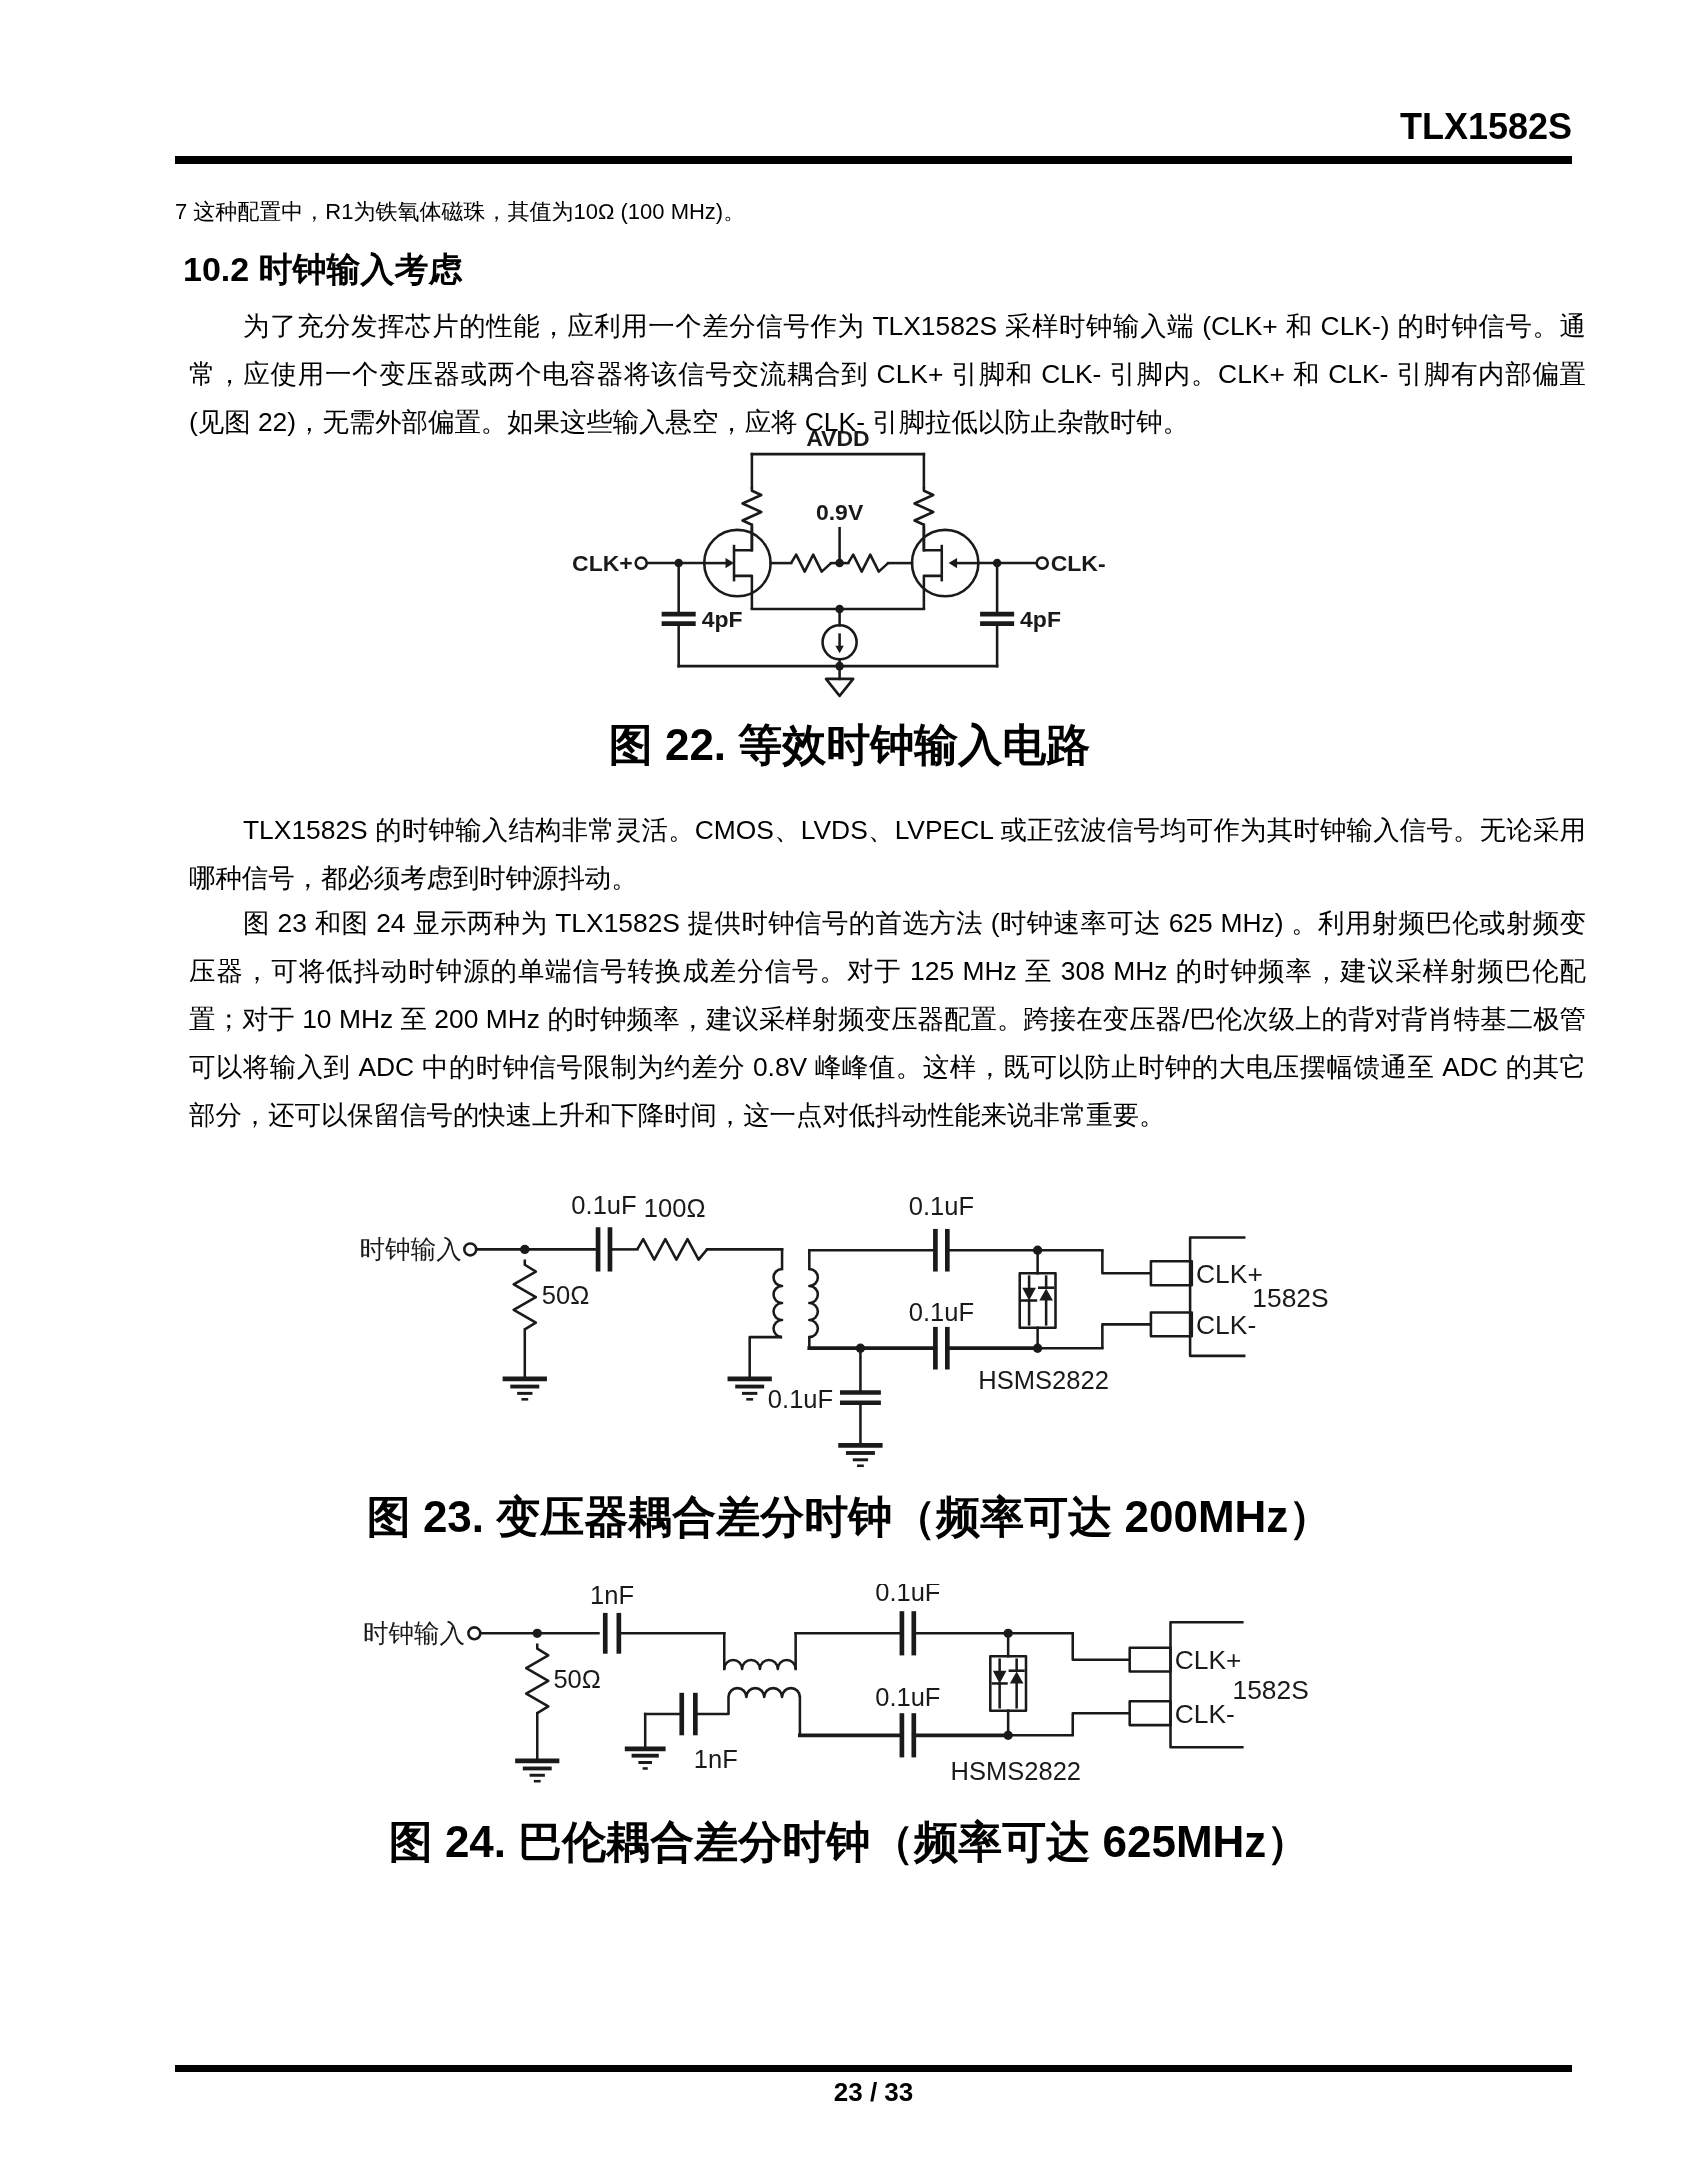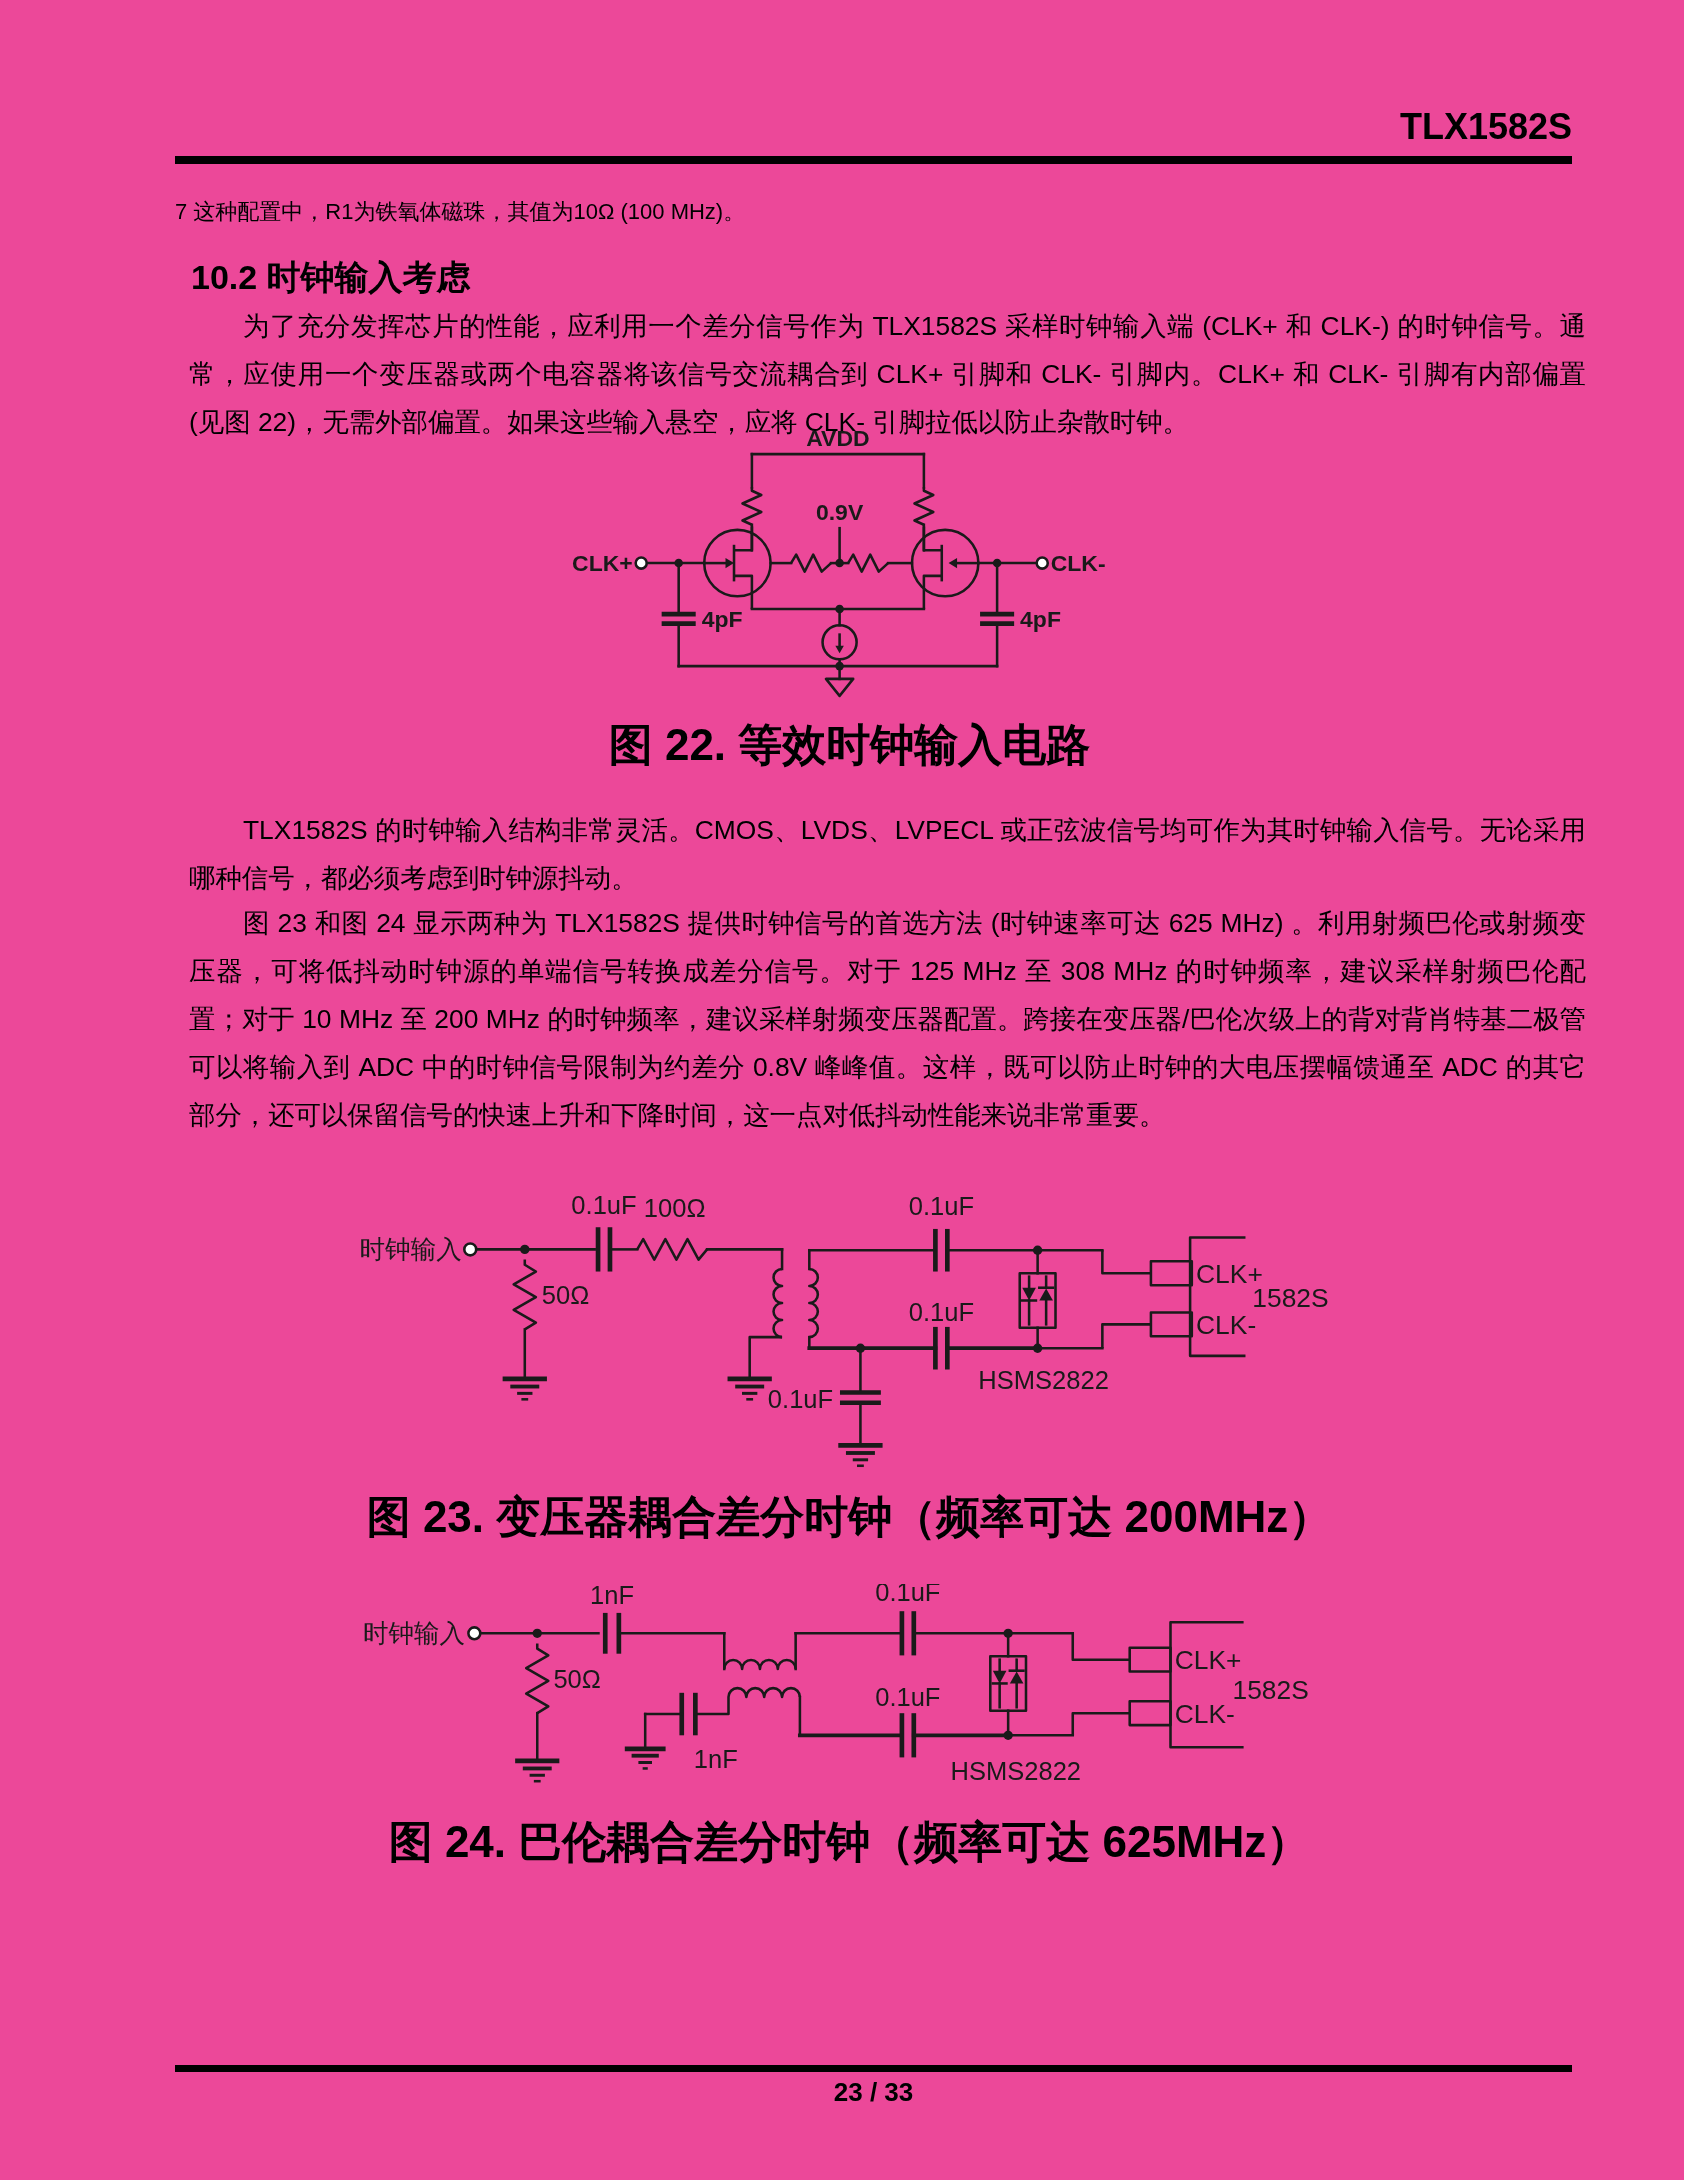--- a/index.html
+++ b/index.html
@@ -1,30 +1,30 @@
 <!DOCTYPE html>
 <html style="font-size:13.6px"><head>
 <meta charset="utf-8">
 <style>
   html,body{margin:0;padding:0;background:#e8e8e8;}
   #page{
-    position:relative;width:1685px;height:2181px;background:#ec4899;
+    position:relative;width:1685px;height:2181px;background:#ffffff;
     font-family:"Liberation Sans","DejaVu Sans",sans-serif;color:#000;
     overflow:hidden;margin:0 auto;
   }
   .abs{position:absolute;}
   .title{
     left:0;right:113px;top:106px;text-align:right;
     font-size:36px;font-weight:bold;letter-spacing:0px;
   }
   .rule{left:175px;width:1397px;height:7.7px;background:#000;}
   .rule-top{top:156px;}
   .rule-bottom{top:2065px;height:6.8px;}
   .footnote{left:175px;top:197px;width:1397px;font-size:22px;}
-  .heading{left:175px;top:239px;width:1397px;font-size:34px;font-weight:bold;margin:16px;}
+  .heading{left:175px;top:239px;width:1397px;font-size:34px;font-weight:bold;margin:8px;}
   .body{
     left:175px;width:1397px;font-size:26.4px;line-height:48px;
     text-align:justify;text-indent:54px;margin:14px;
   }
   .p1{top:288px;}
   .p2{top:792px;}
   .p3{top:885px;}
   .caption{left:151px;width:1397px;text-align:center;font-size:44px;font-weight:bold;}
   .cap22{top:716px;}
   .cap23{top:1488px;}

